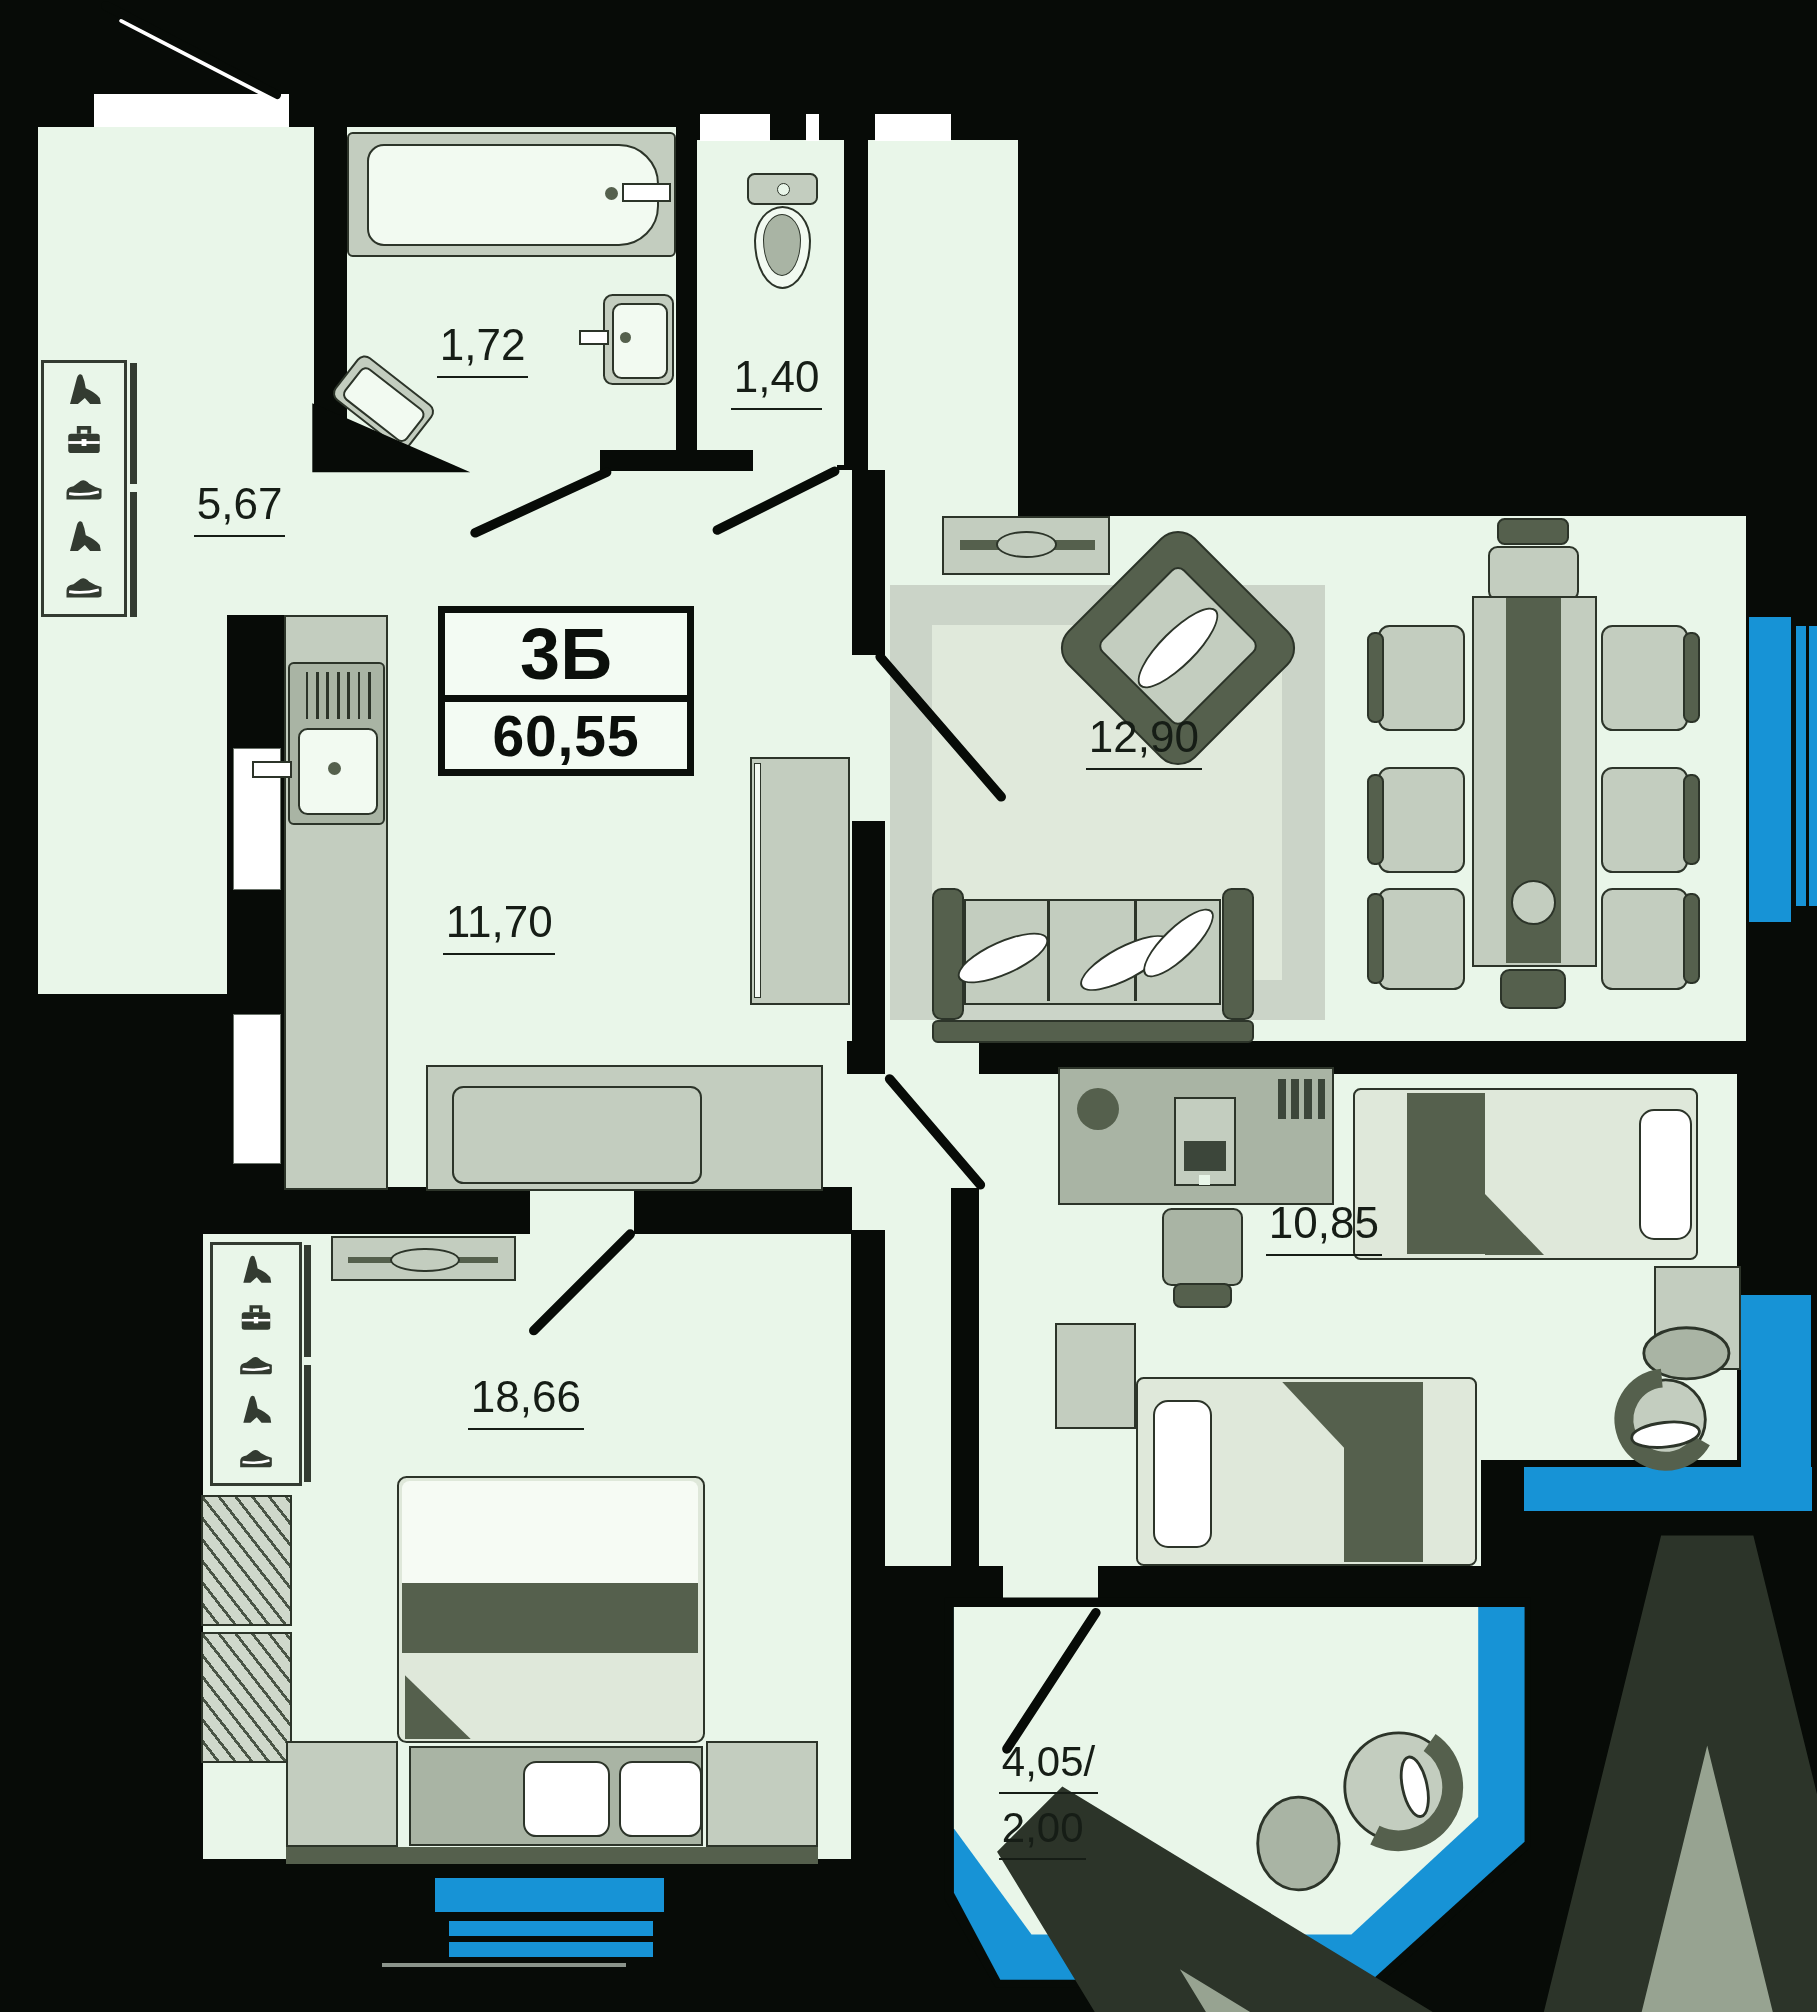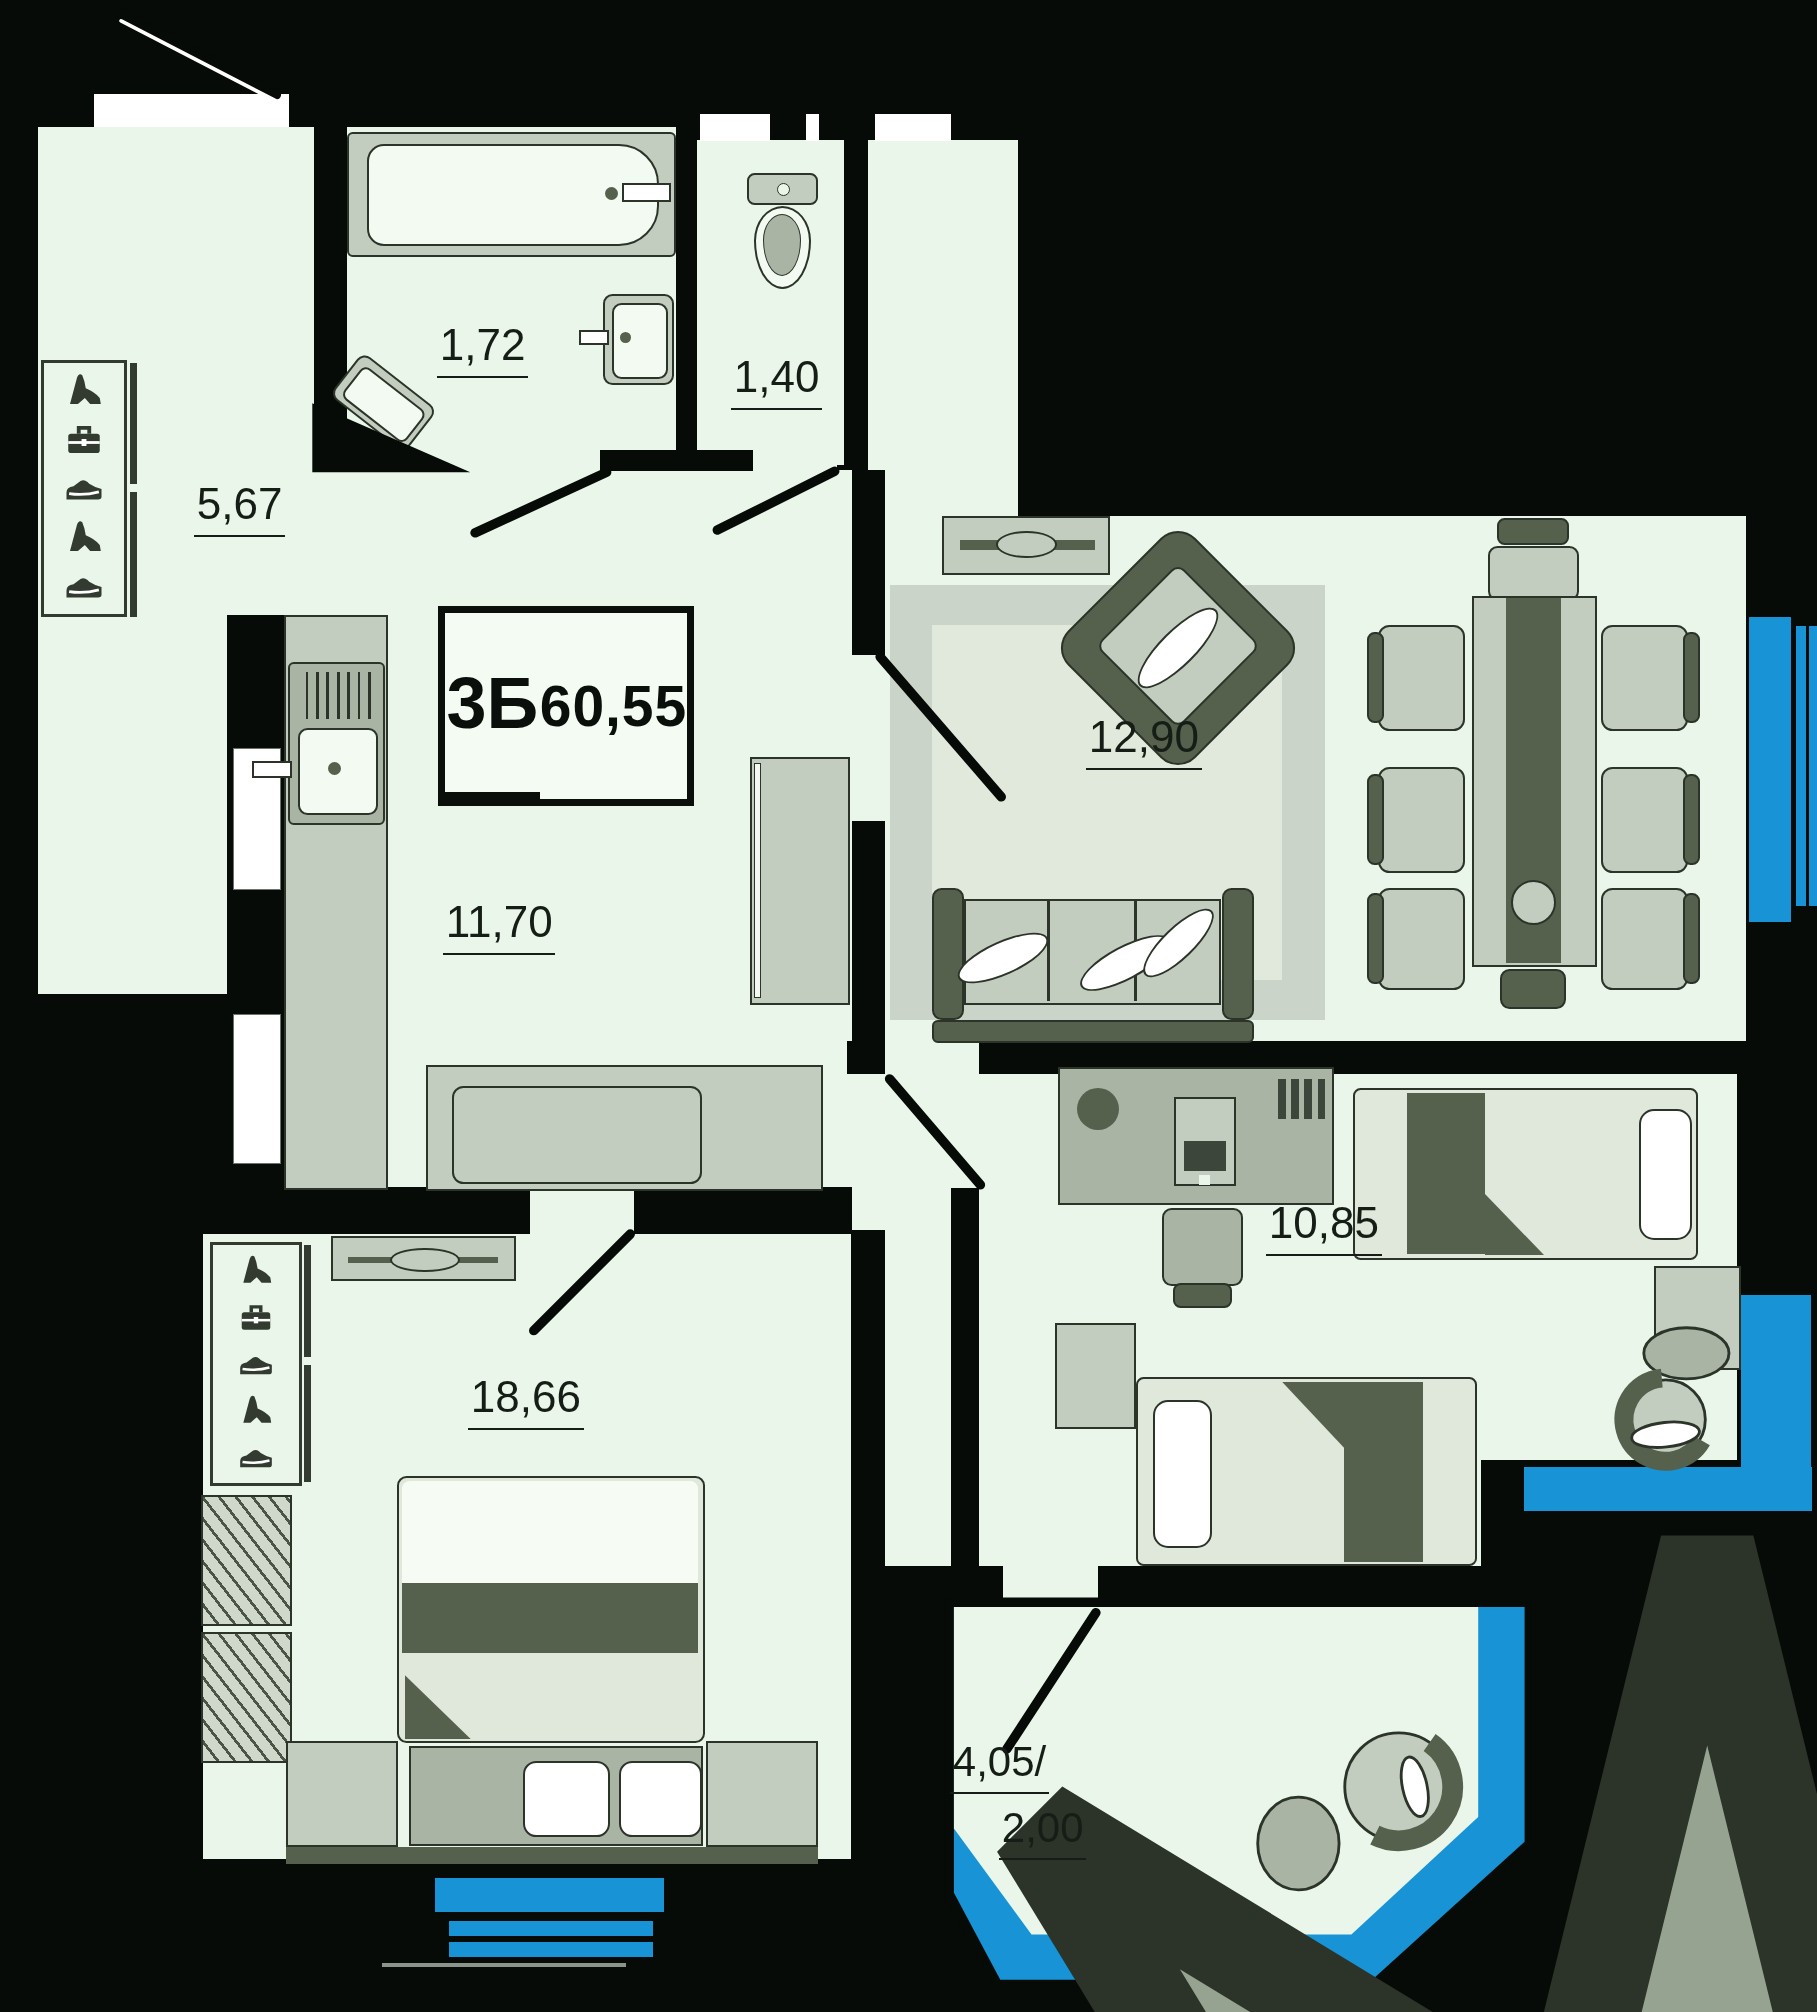--- a/index.html
+++ b/index.html
@@ -15,23 +15,23 @@
   .wall{position:absolute;background:var(--wall);z-index:5;}
   .slot{position:absolute;background:var(--white);z-index:6;}
   .furn{position:absolute;z-index:10;box-sizing:border-box;}
   .f-light{background:var(--furnLight);border:2.8px solid var(--outline);}
   .f-mid{background:var(--furnMid);border:2.8px solid var(--outline);}
   .f-dark{background:var(--furnDark);border:2.8px solid var(--outline);}
   .f-white{background:#f2faf1;border:2.8px solid var(--outline);}
   .lbl{position:absolute;z-index:30;color:var(--textColor);font-size:44px;font-weight:500;white-space:nowrap;}
   .lbl span{border-bottom:2.8px solid currentColor;padding:0 2.8px 5.7px;display:inline-block;}
   .overlay{position:absolute;left:0;top:0;z-index:20;pointer-events:none;}
-  .titlebox{position:absolute;left:438px;top:606px;width:256px;height:200px;z-index:30;
+  .titlebox{position:absolute;left:438px;top:606px;width:256px;height:170px;z-index:30;
             background:#f3fbf3;border:7.6px solid #0b0f0b;box-sizing:border-box;
-            display:flex;flex-direction:row;}
+            display:flex;flex-direction:column;}
   .titlebox .r1{flex:1.15;display:flex;align-items:center;justify-content:center;
             border-bottom:7.6px solid #0b0f0b;font-size:72px;font-weight:700;color:#0b0f0b;}
   .titlebox .r2{flex:1;display:flex;align-items:center;justify-content:center;
             font-size:57px;font-weight:600;color:#0b0f0b;letter-spacing:0.9px;}
   .rack{position:absolute;border:3.8px solid #333b31;background:var(--floor);z-index:10;box-sizing:border-box;}
   .rack-icons{position:absolute;z-index:11;display:flex;flex-direction:column;justify-content:space-between;align-items:center;}
   .rack-icons svg{width:42px;height:42px;}
   .hatch{position:absolute;z-index:10;box-sizing:border-box;border:2.8px solid var(--outline);
          background:repeating-linear-gradient(52deg,#cfd8cb 0 10.4px,#4a5546 10.4px 13.2px);}
   .blue{position:absolute;background:var(--glass);z-index:8;}
@@ -257,21 +257,21 @@
   </div>
   <div class="furn f-mid" style="left:409px;top:1746px;width:294px;height:100px">
     <div class="pillow" style="left:112px;top:13.2px;width:87px;height:76px;border-radius:13.2px"></div>
     <div class="pillow" style="left:208px;top:13.2px;width:83px;height:76px;border-radius:13.2px"></div>
   </div>
   <div class="furn f-light" style="left:286px;top:1741px;width:112px;height:106px"></div>
   <div class="furn f-light" style="left:706px;top:1741px;width:112px;height:106px"></div>
   <div class="furn" style="left:286px;top:1847px;width:532px;height:17px;background:var(--furnDark)"></div>
   <div class="lbl" style="left:468px;top:1372px"><span>18,66</span></div>
 
-  <div class="lbl" style="left:950px;top:1738px;font-size:42px"><span>4,05/</span></div>
+  <div class="lbl" style="left:999px;top:1738px;font-size:42px"><span>4,05/</span></div>
   <div class="lbl" style="left:999px;top:1804px;font-size:42px"><span>2,00</span></div>
 
   <div class="titlebox">
     <div class="r1">3Б</div>
     <div class="r2">60,55</div>
   </div>
 
   <svg class="overlay" width="1817" height="2013" viewBox="0 0 1920 2127">
     <defs>
       <symbol id="i-heel" viewBox="0 0 24 24">

